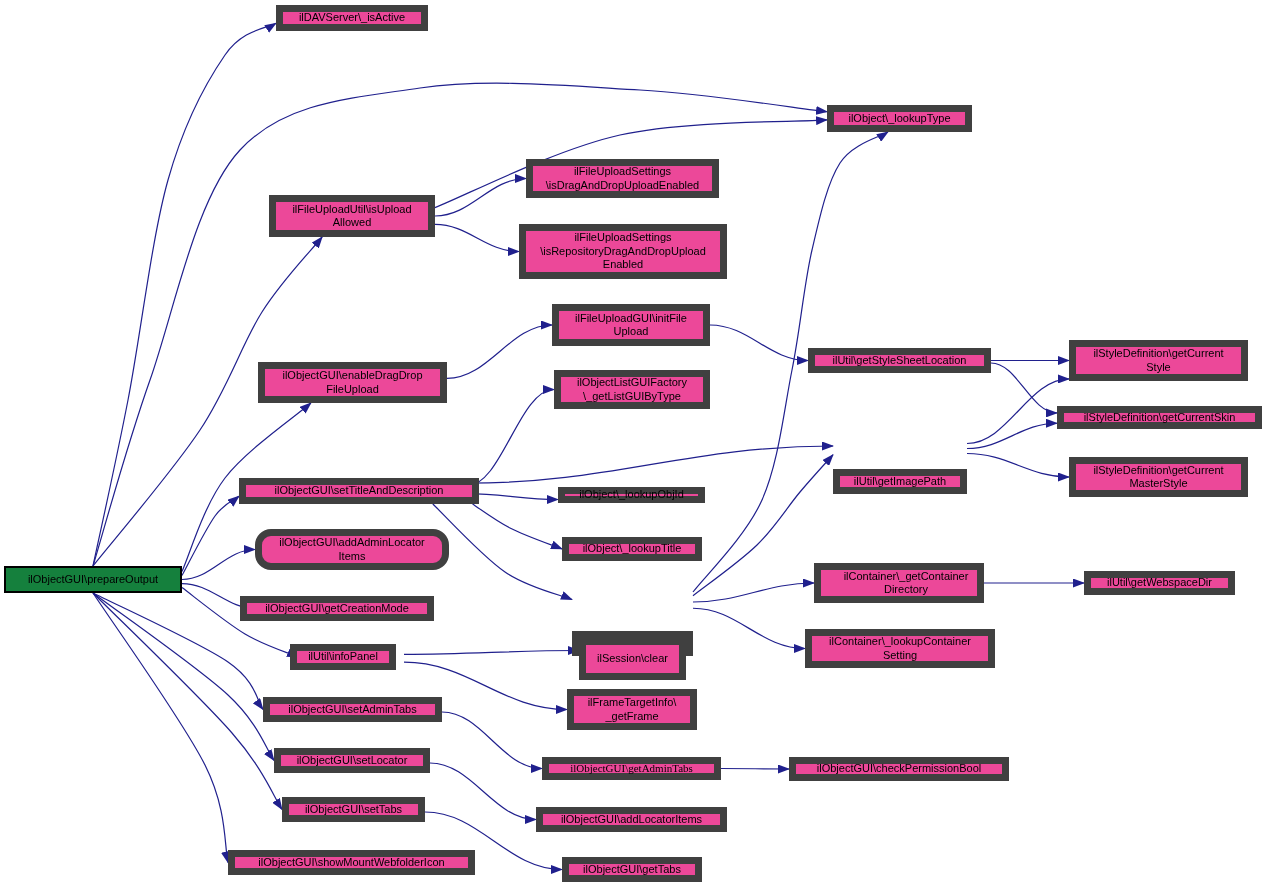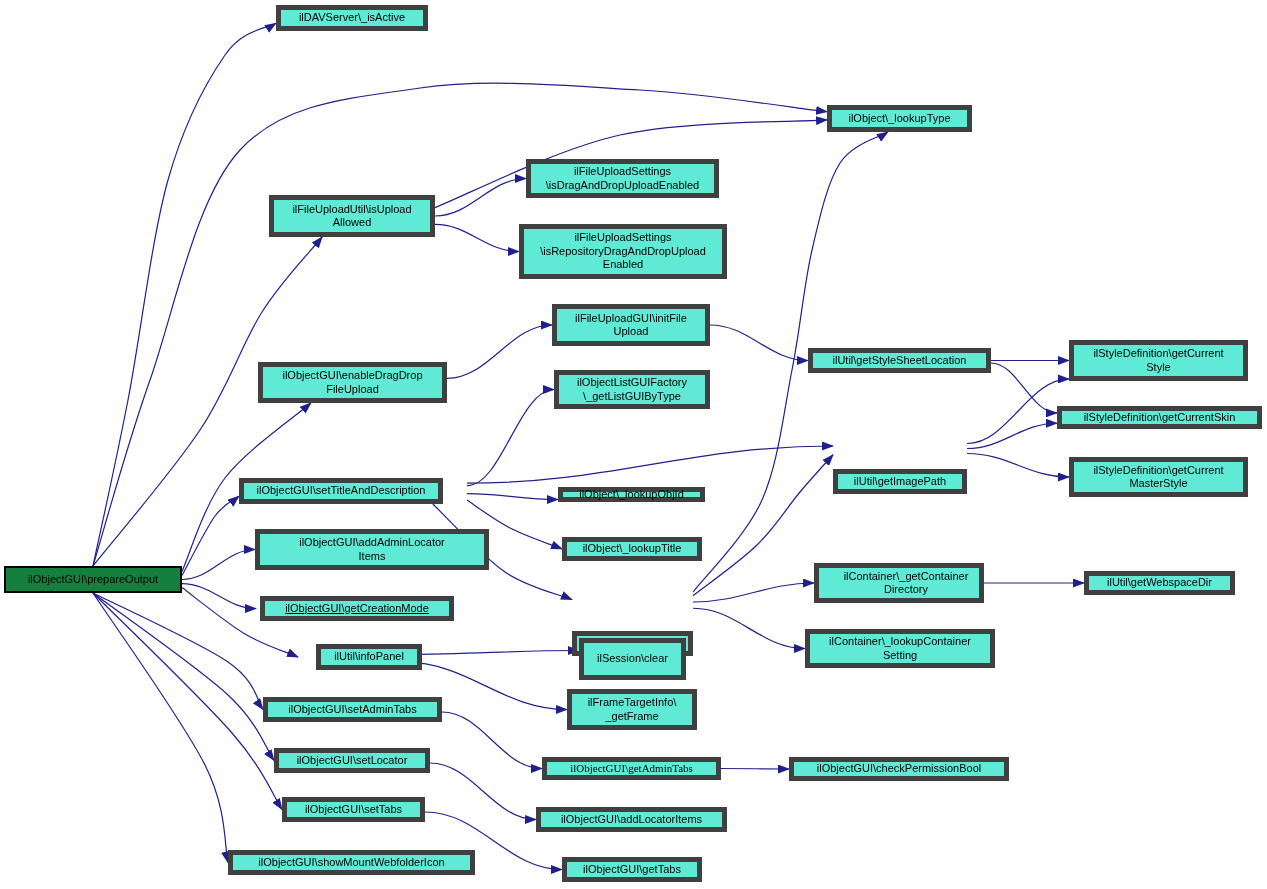--- a/index.html
+++ b/index.html
@@ -12,22 +12,22 @@
     overflow: hidden;
   }
   #canvas { position: absolute; left: 0; top: 0; width: 1267px; height: 889px; }
   #edge-layer { position: absolute; left: 0; top: 0; }
   .node {
     position: absolute;
     display: flex;
     align-items: center;
     justify-content: center;
     text-align: center;
-    background: #5eead4;
-    border: 5px solid #0f766e;
+    background: #ec4899;
+    border: 7px solid #0f766e;
     color: #000000;
     font-size: 11px;
     line-height: 13.5px;
     white-space: pre-line;
     padding: 1px 2px;
     cursor: pointer;
   }
   .node.root {
     background: #15803d;
     border: 2px solid #000000;
@@ -86,25 +86,25 @@
         <path class="edge" d="M425,812 C479.8,812 507.2,869.5 562,869.5" stroke="#20208d" marker-end="url(#arrow)"></path>
       </g>
   </svg>
   <div id="node-layer">
       <div class="node root" style="left: 4px; top: 566px; width: 178px; height: 27px;">ilObjectGUI\prepareOutput</div>
       <div class="node" style="left: 276px; top: 5px; width: 152px; height: 26px; border-color: rgb(64, 64, 64);">ilDAVServer\_isActive</div>
       <div class="node" style="left: 269px; top: 195px; width: 166px; height: 42px; border-color: rgb(64, 64, 64);">ilFileUploadUtil\isUpload
 Allowed</div>
       <div class="node" style="left: 258px; top: 362px; width: 189px; height: 41px; border-color: rgb(64, 64, 64);">ilObjectGUI\enableDragDrop
 FileUpload</div>
-      <div class="node" style="left: 239px; top: 478px; width: 204px; height: 26px; border-color: rgb(64, 64, 64);">ilObjectGUI\setTitleAndDescription</div>
-      <div class="node" style="left: 255px; top: 529px; width: 234px; height: 41px; border-color: rgb(64, 64, 64);">ilObjectGUI\addAdminLocator
+      <div class="node" style="left: 239px; top: 478px; width: 240px; height: 26px; border-color: rgb(64, 64, 64);">ilObjectGUI\setTitleAndDescription</div>
+      <div class="node" style="left: 255px; top: 529px; width: 194px; height: 41px; border-color: rgb(64, 64, 64); border-radius: 16px;">ilObjectGUI\addAdminLocator
 Items</div>
-      <div class="node" style="left: 260px; top: 596px; width: 194px; height: 25px; border-color: rgb(64, 64, 64); text-decoration: underline;">ilObjectGUI\getCreationMode</div>
-      <div class="node" style="left: 316px; top: 644px; width: 106px; height: 26px; border-color: rgb(64, 64, 64);">ilUtil\infoPanel</div>
+      <div class="node" style="left: 240px; top: 596px; width: 194px; height: 25px; border-color: rgb(64, 64, 64);">ilObjectGUI\getCreationMode</div>
+      <div class="node" style="left: 290px; top: 644px; width: 106px; height: 26px; border-color: rgb(64, 64, 64);">ilUtil\infoPanel</div>
       <div class="node" style="left: 263px; top: 697px; width: 179px; height: 25px; border-color: rgb(64, 64, 64);">ilObjectGUI\setAdminTabs</div>
       <div class="node" style="left: 274px; top: 748px; width: 156px; height: 25px; border-color: rgb(64, 64, 64);">ilObjectGUI\setLocator</div>
       <div class="node" style="left: 282px; top: 797px; width: 143px; height: 25px; border-color: rgb(64, 64, 64);">ilObjectGUI\setTabs</div>
       <div class="node" style="left: 228px; top: 850px; width: 247px; height: 25px; border-color: rgb(64, 64, 64);">ilObjectGUI\showMountWebfolderIcon</div>
       <div class="node" style="left: 526px; top: 159px; width: 193px; height: 39px; border-color: rgb(64, 64, 64);">ilFileUploadSettings
 \isDragAndDropUploadEnabled</div>
       <div class="node" style="left: 519px; top: 224px; width: 208px; height: 55px; border-color: rgb(64, 64, 64);">ilFileUploadSettings
 \isRepositoryDragAndDropUpload
 Enabled</div>
       <div class="node" style="left: 552px; top: 304px; width: 158px; height: 42px; border-color: rgb(64, 64, 64);">ilFileUploadGUI\initFile

